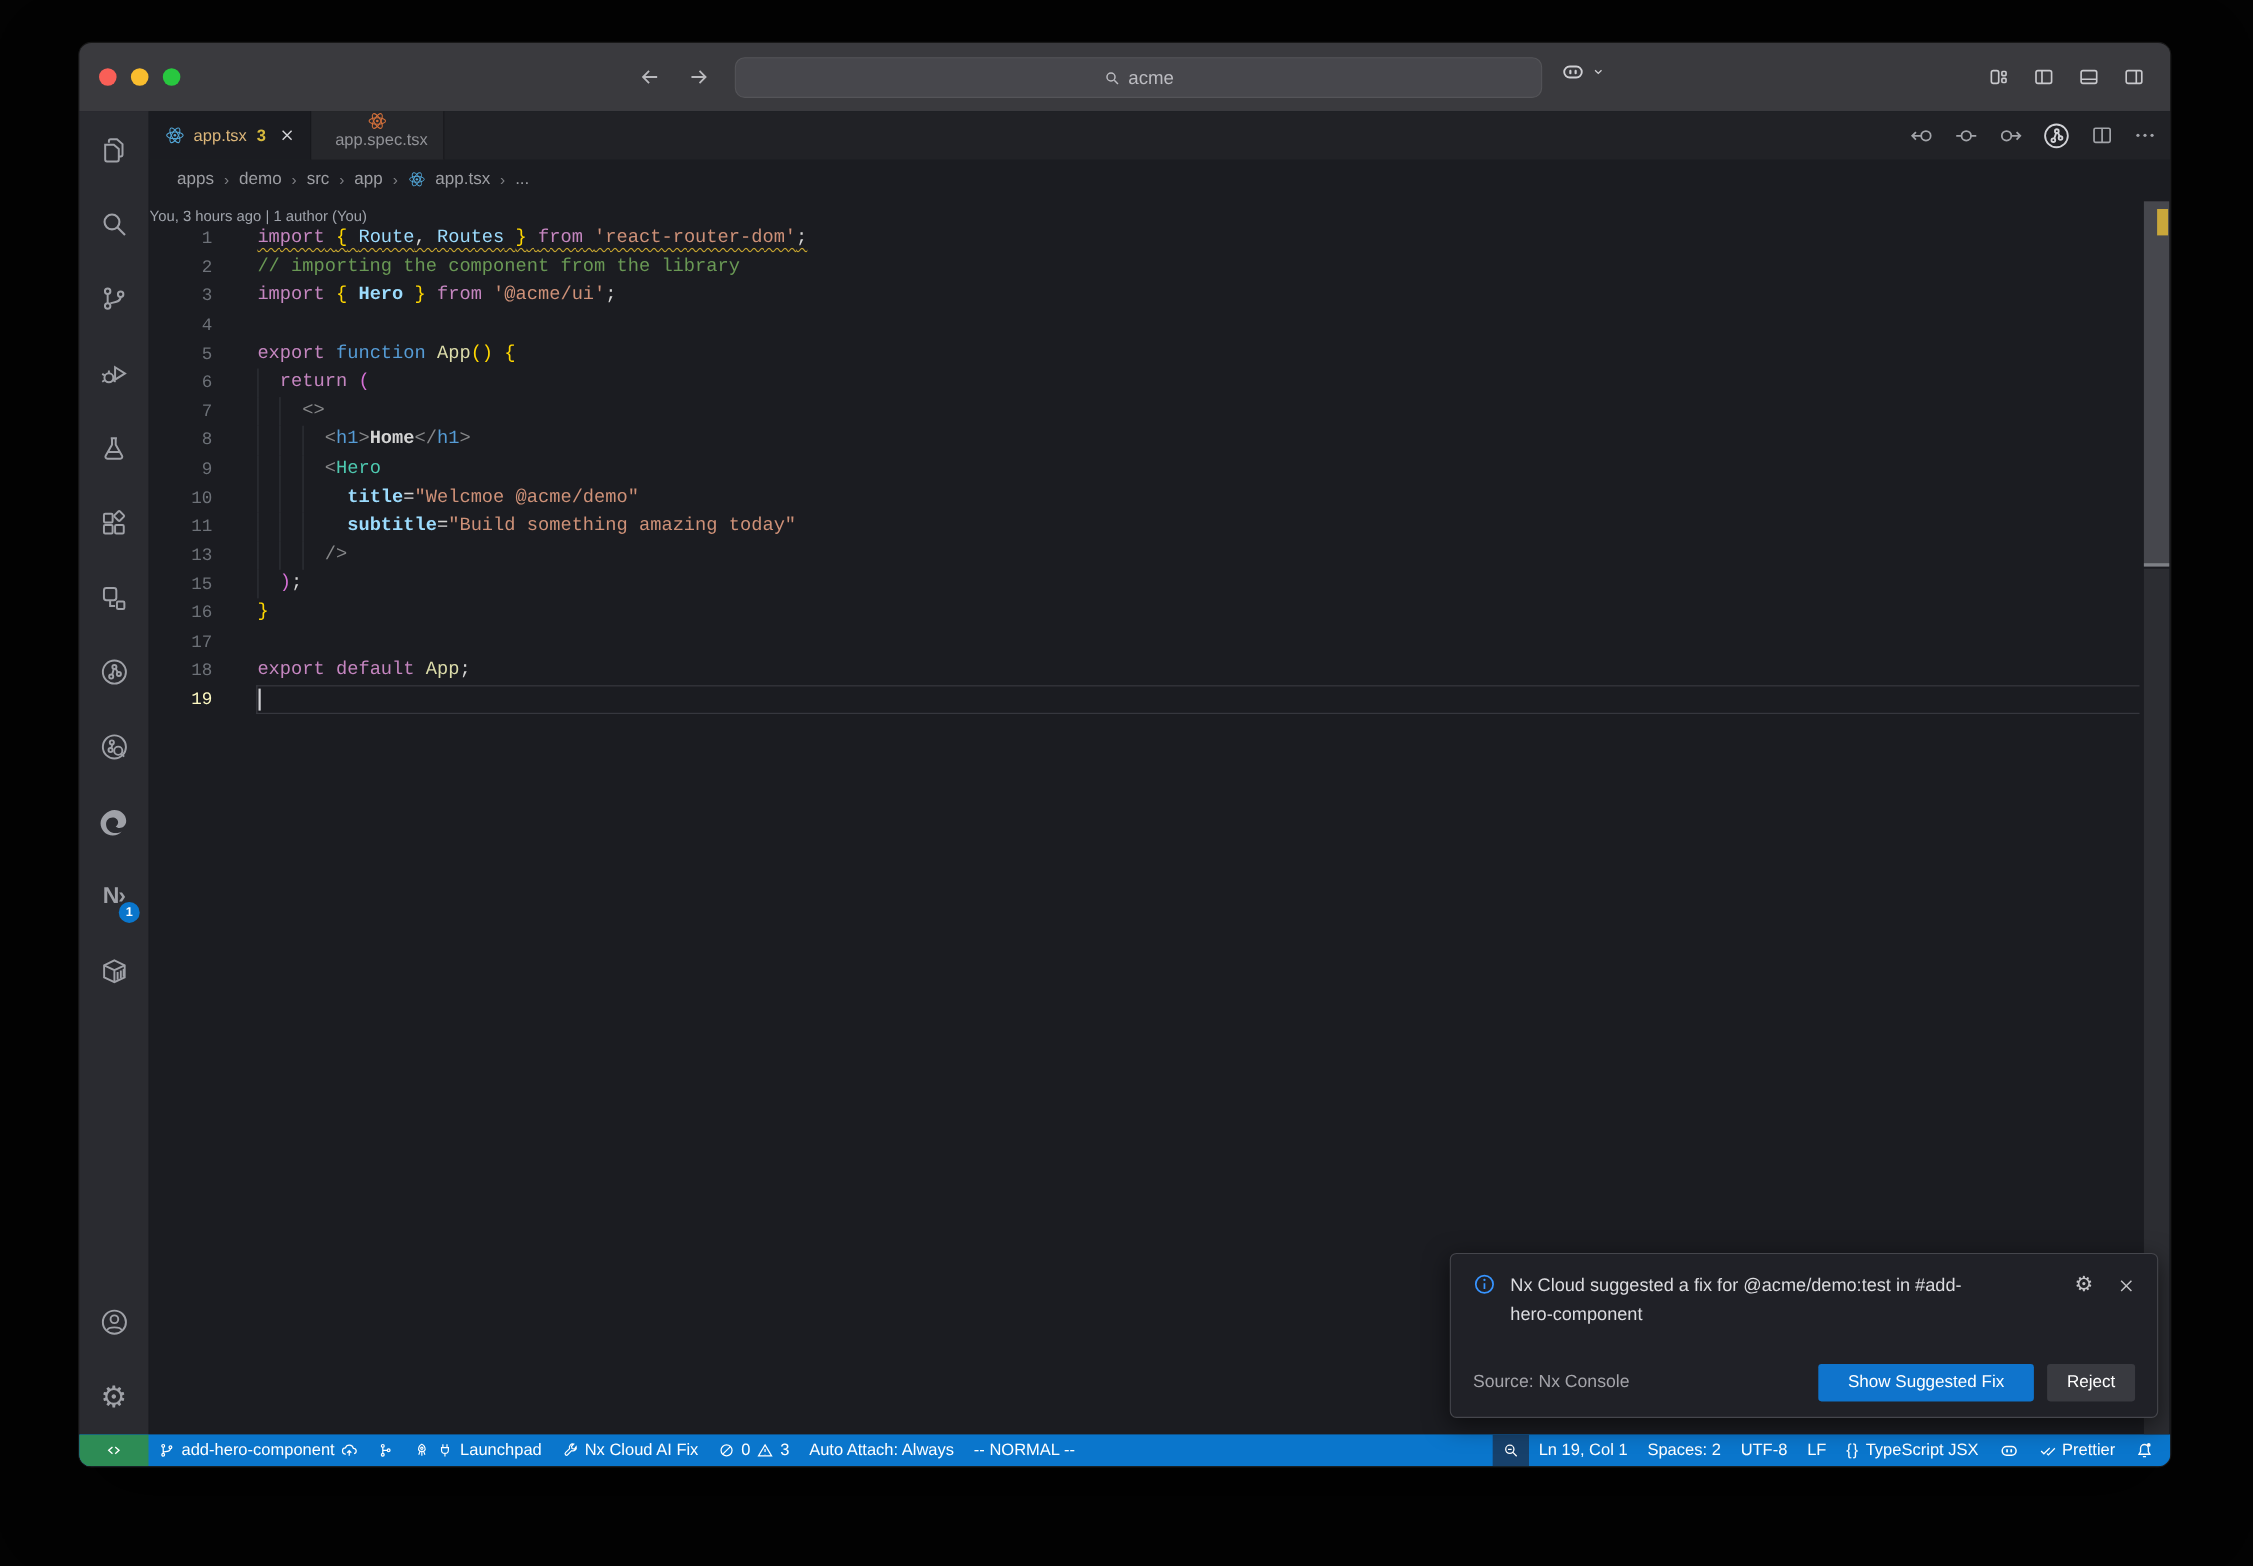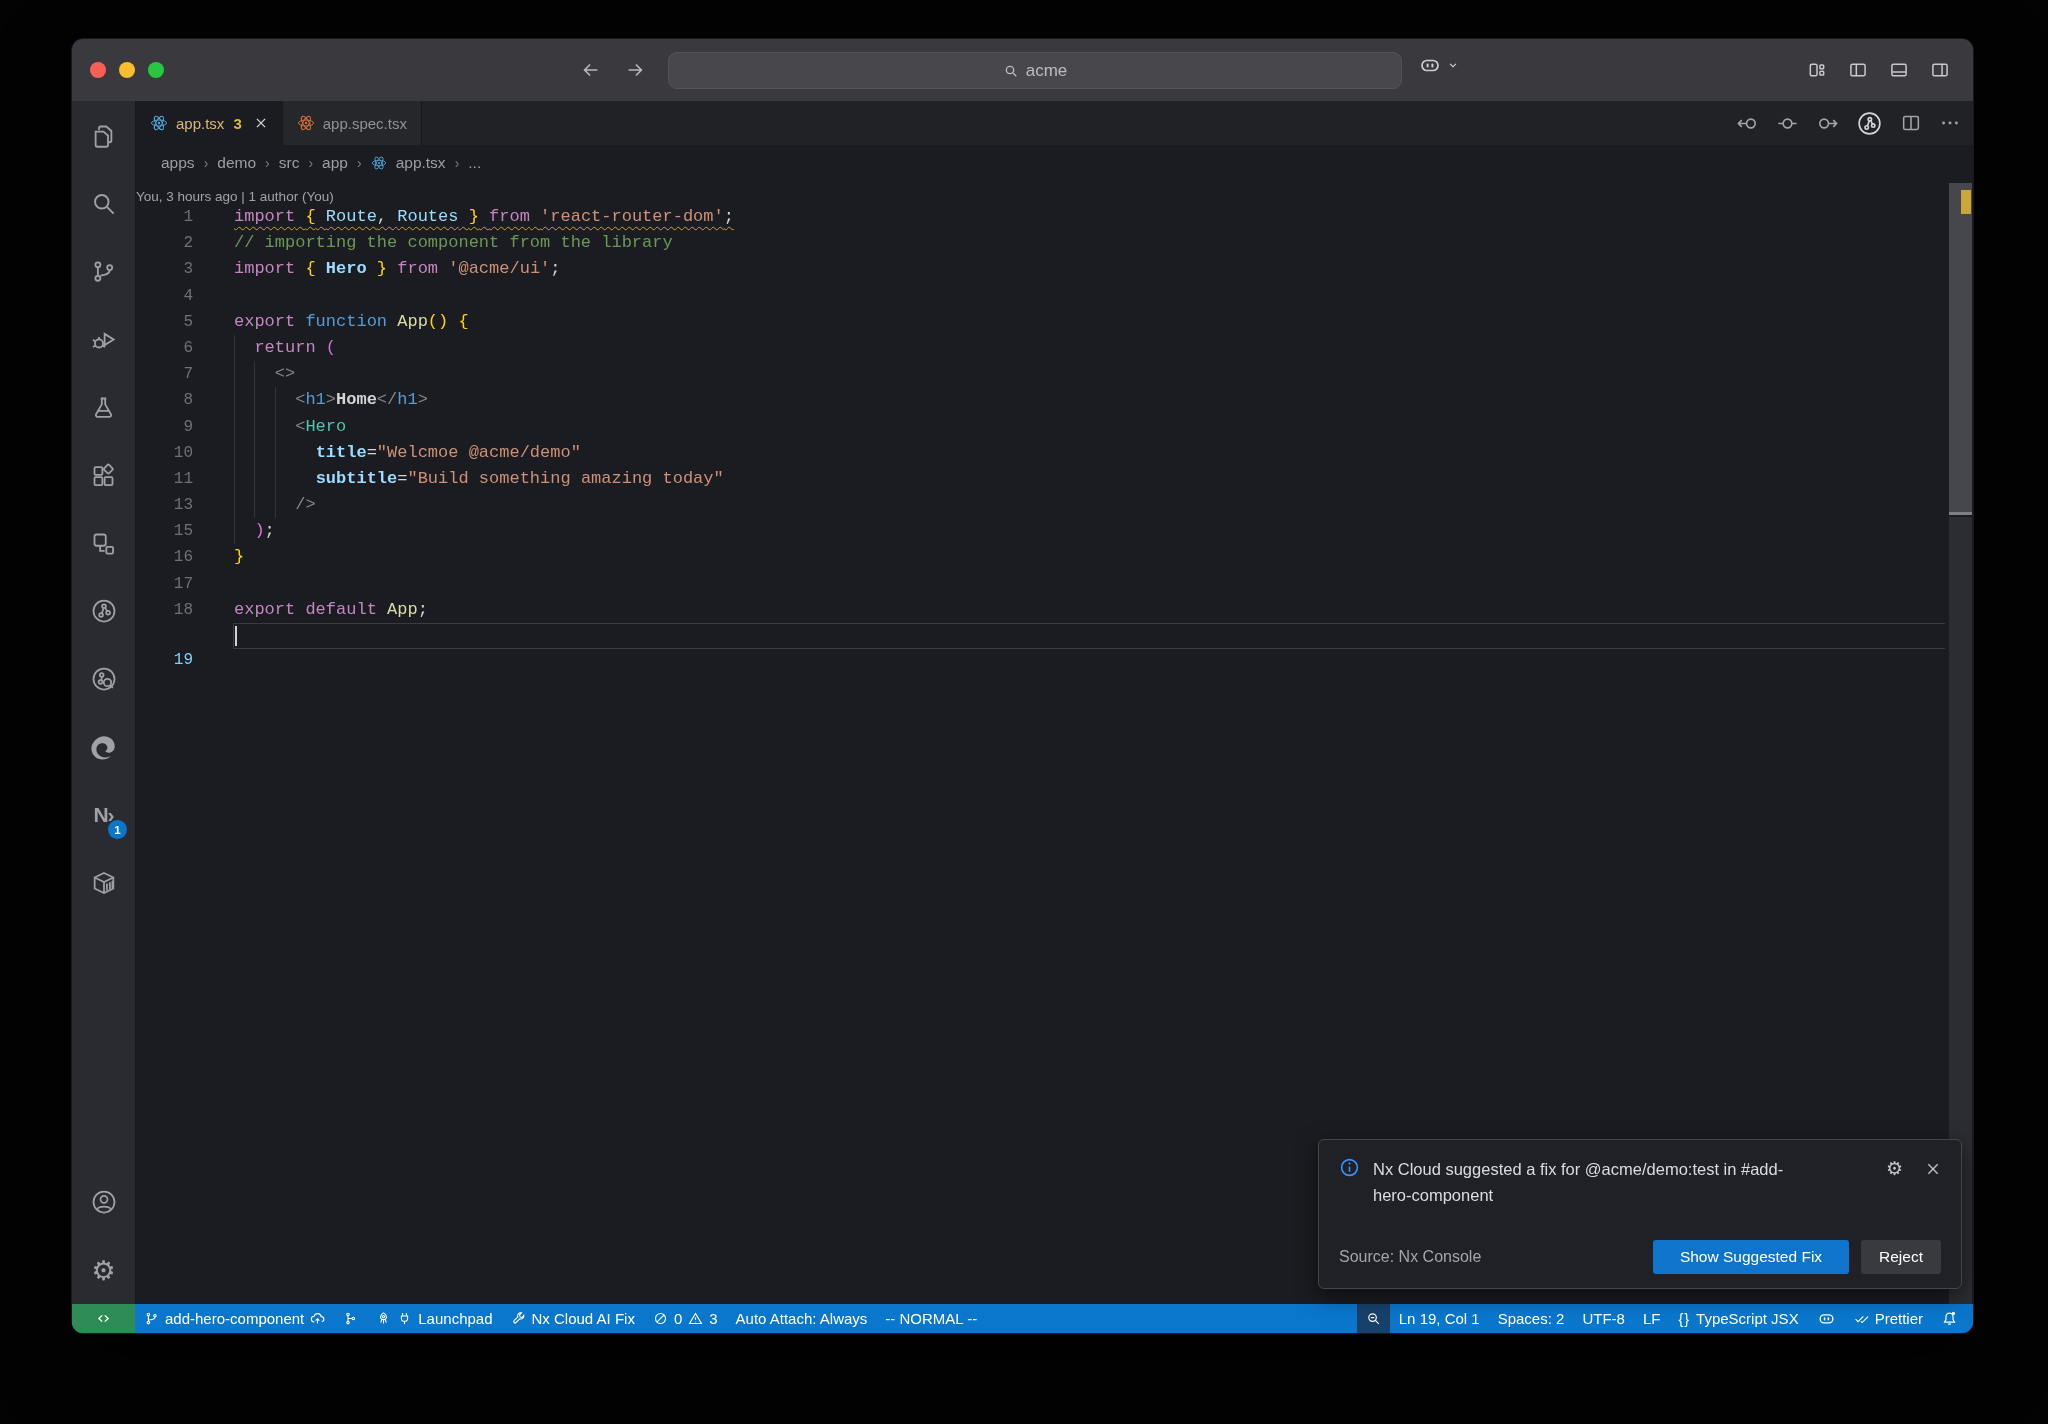--- a/index.html
+++ b/index.html
@@ -33,40 +33,40 @@
   .nx-badge { position:absolute; right:8px; bottom:10px; width:19px; height:19px; border-radius:50%;
     background:#0a76cc; color:#fff; font-size:11.5px; font-weight:700; display:flex; align-items:center; justify-content:center; }
   .gear-glyph { font-family:"DejaVu Sans", sans-serif; font-size:27px; line-height:1; }
 
   .editor-col { flex:1; display:flex; flex-direction:column; min-width:0; background:#1b1c21; }
 
   
   .tabbar { flex:0 0 44px; background:#212226; display:flex; position:relative; }
   .tab { display:flex; align-items:center; padding:0 14px; font-size:15px; border-right:1px solid #17181c; }
   .tab.active { background:#1b1c21; }
-  .tab.inactive { background:#26272b; }
+  .tab.inactive { background:#26272b;flex-direction:column; }
   .tab .lbl-mod { color:#dcb67a; margin-left:8px; }
   .tab .badge { color:#d7ba3d; margin-left:9px; font-weight:600; }
   .tab .lbl-dim { color:#919297; margin-left:8px; }
   .tab .x { margin-left:12px; color:#d6d6da; }
   .editor-actions { position:absolute; right:12px; top:0; height:44px; display:flex; align-items:center; gap:17px; color:#a2a4a9; }
 
   
   .breadcrumb { flex:0 0 36px; display:flex; align-items:center; padding-left:25px; gap:9px;
     color:#9d9ea3; font-size:15.5px; }
   .breadcrumb .sep { color:#7e7f84; font-size:14px; }
 
   
   .editor { flex:1; position:relative; overflow:hidden;
     font-family:"Liberation Mono","DejaVu Sans Mono",monospace; font-size:17px; }
   .blame { height:23px; font-family:"Liberation Sans",sans-serif;
     font-size:13.5px; color:#9fa3ab; display:flex; align-items:flex-end; }
   .code-line { position:relative; height:26.2px; line-height:26.2px; white-space:pre; }
   .gutter { position:absolute; left:0; width:57px; text-align:right; color:#6d7178; font-size:16px; }
-  .code-line.current .gutter { color:#7dd3fc;margin-top:24px; }
+  .code-line.current .gutter { color:#fef9c3; }
   .lc-text { position:absolute; left:98px; top:0; }
   .lc-text.warn { text-decoration:underline wavy #c7a52f; text-decoration-thickness:1.2px; text-underline-offset:5px; }
   .guide { position:absolute; top:0; height:100%; width:1px; background:#33343a; }
   .code-line.current::after { content:''; position:absolute; left:97px; right:28px; top:0; bottom:0;
     border-top:1px solid #3a3b42; border-bottom:1px solid #3a3b42; border-left:1px solid #3a3b42; }
   .cursor { position:absolute; left:99px; top:3px; width:2px; height:20px; background:#d2d2d6; }
 
   .tok-kw{color:#c586c0} .tok-kw2{color:#569cd6} .tok-fn{color:#dcdcaa}
   .tok-var{color:#9cdcfe} .tok-varb{color:#9cdcfe;font-weight:bold}
   .tok-attr{color:#9cdcfe;font-weight:bold} .tok-str{color:#ce9178}

